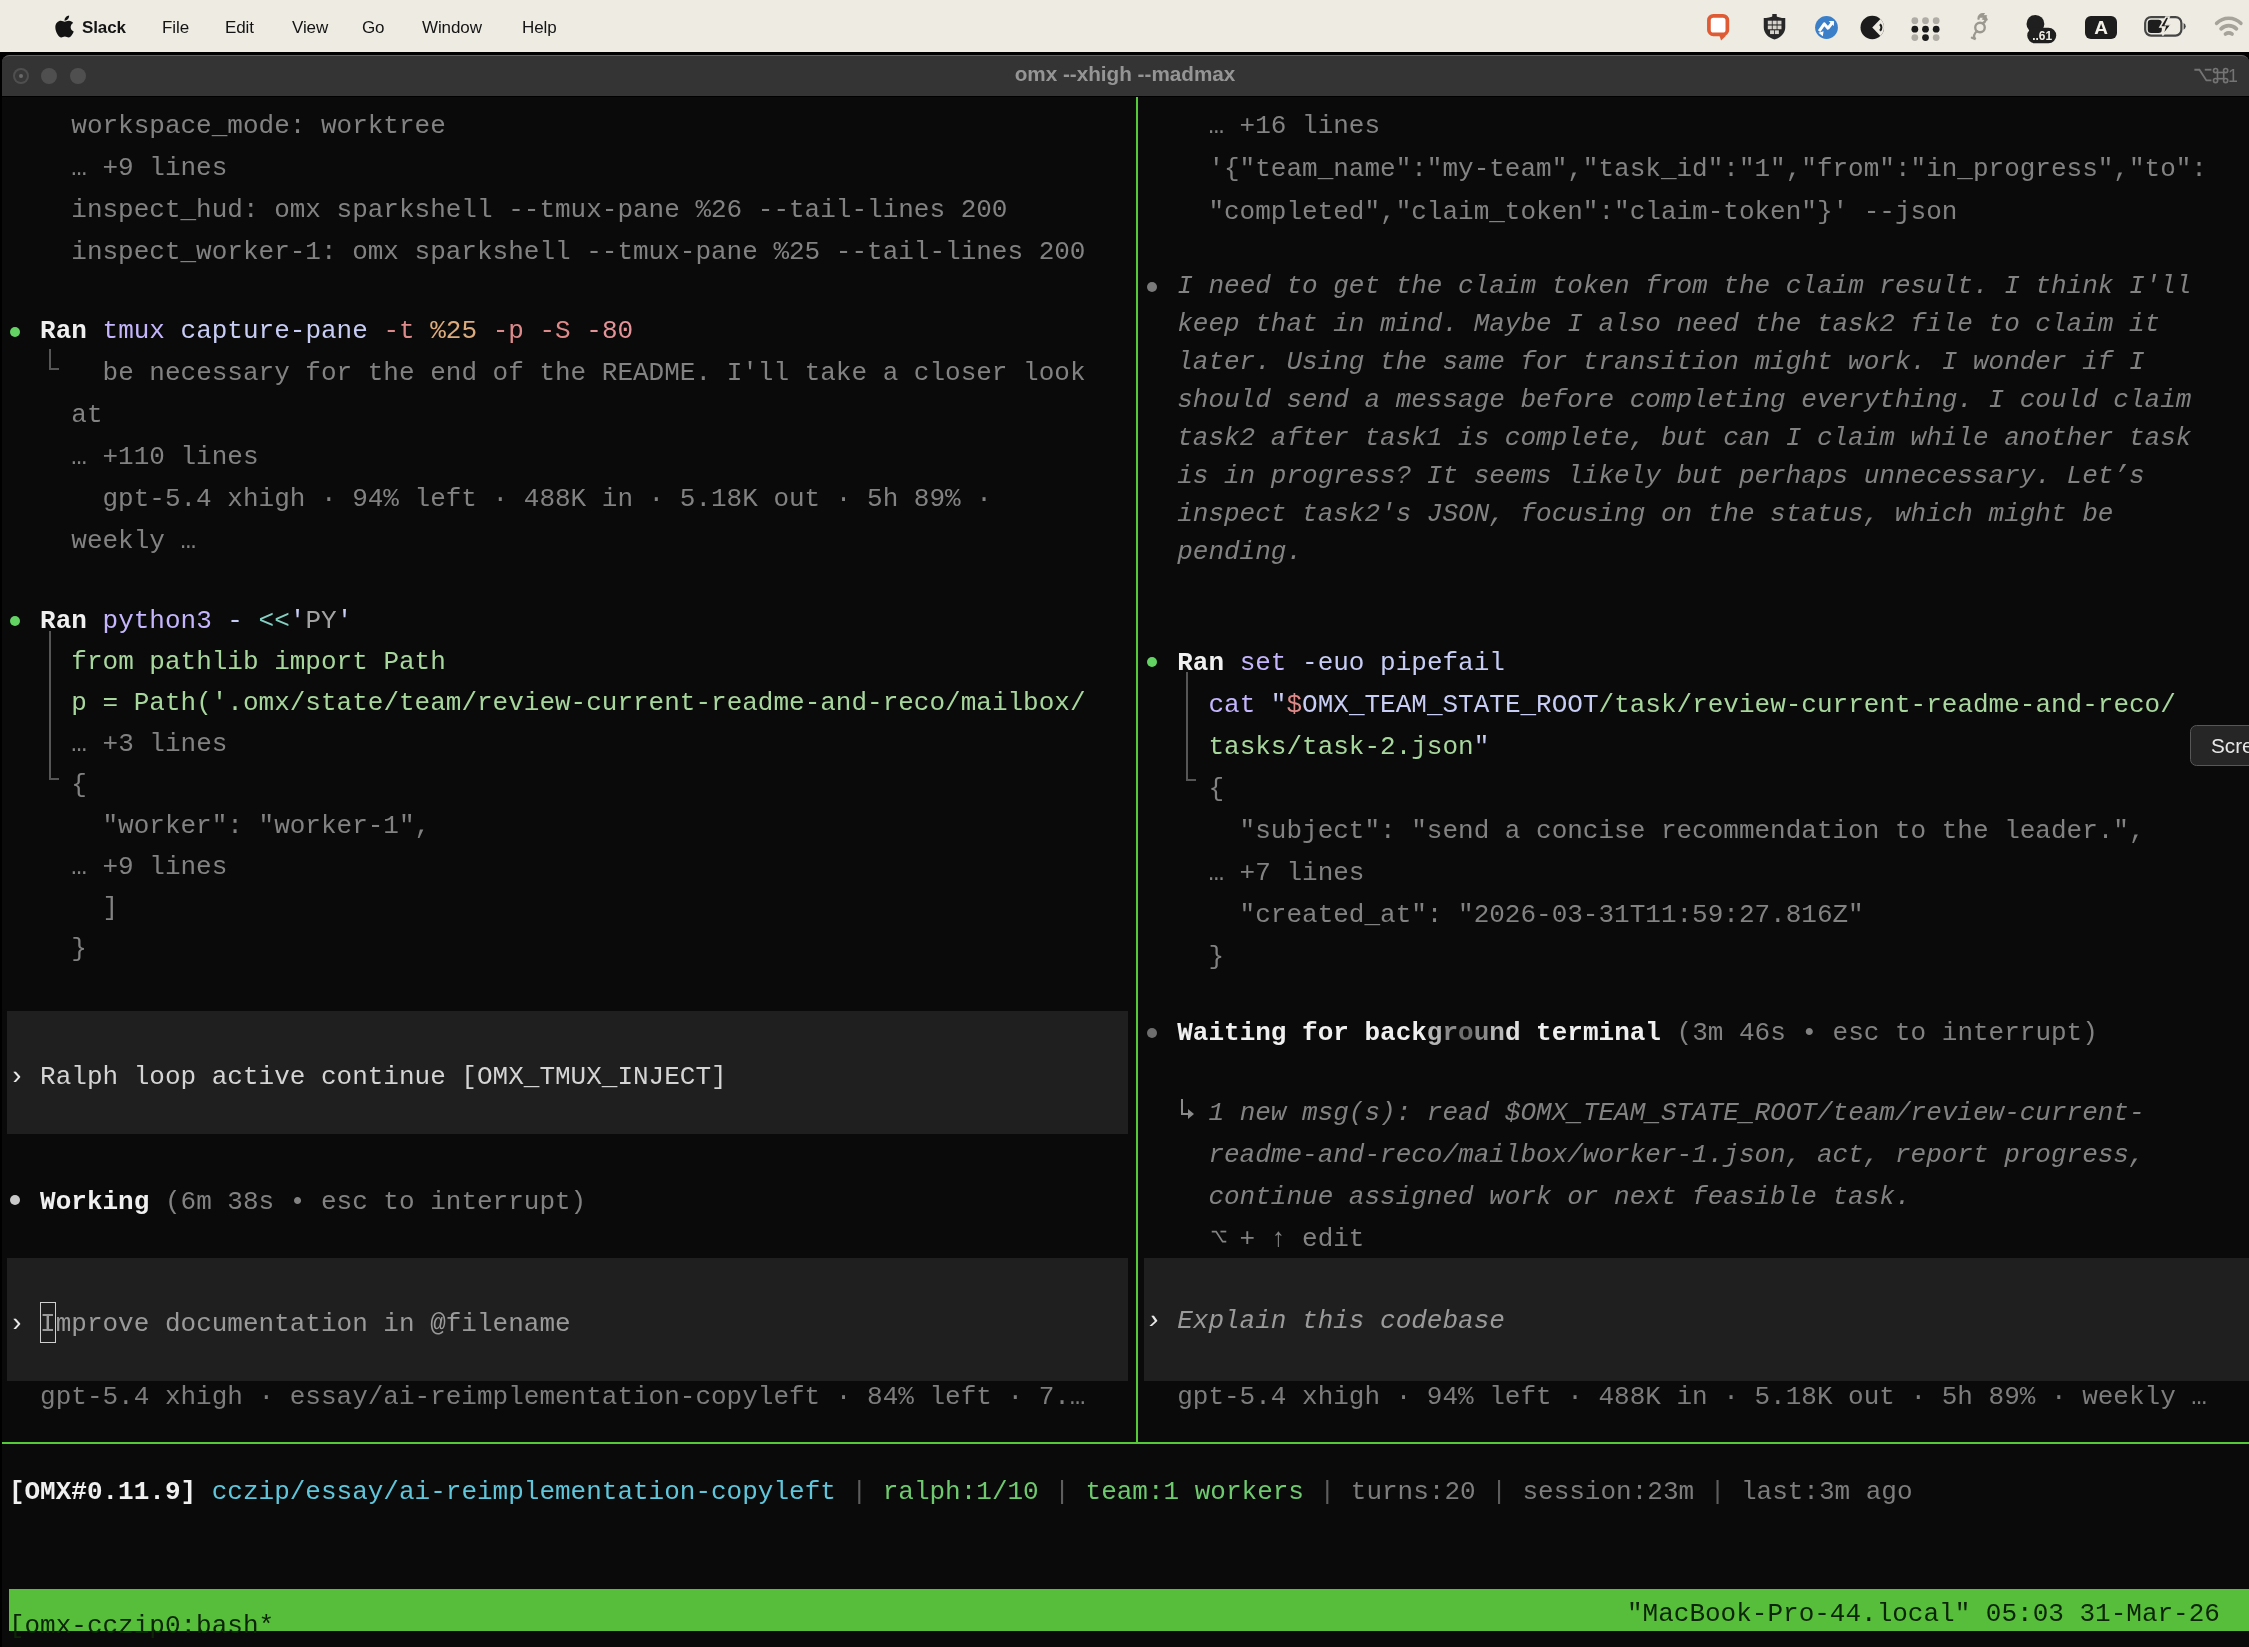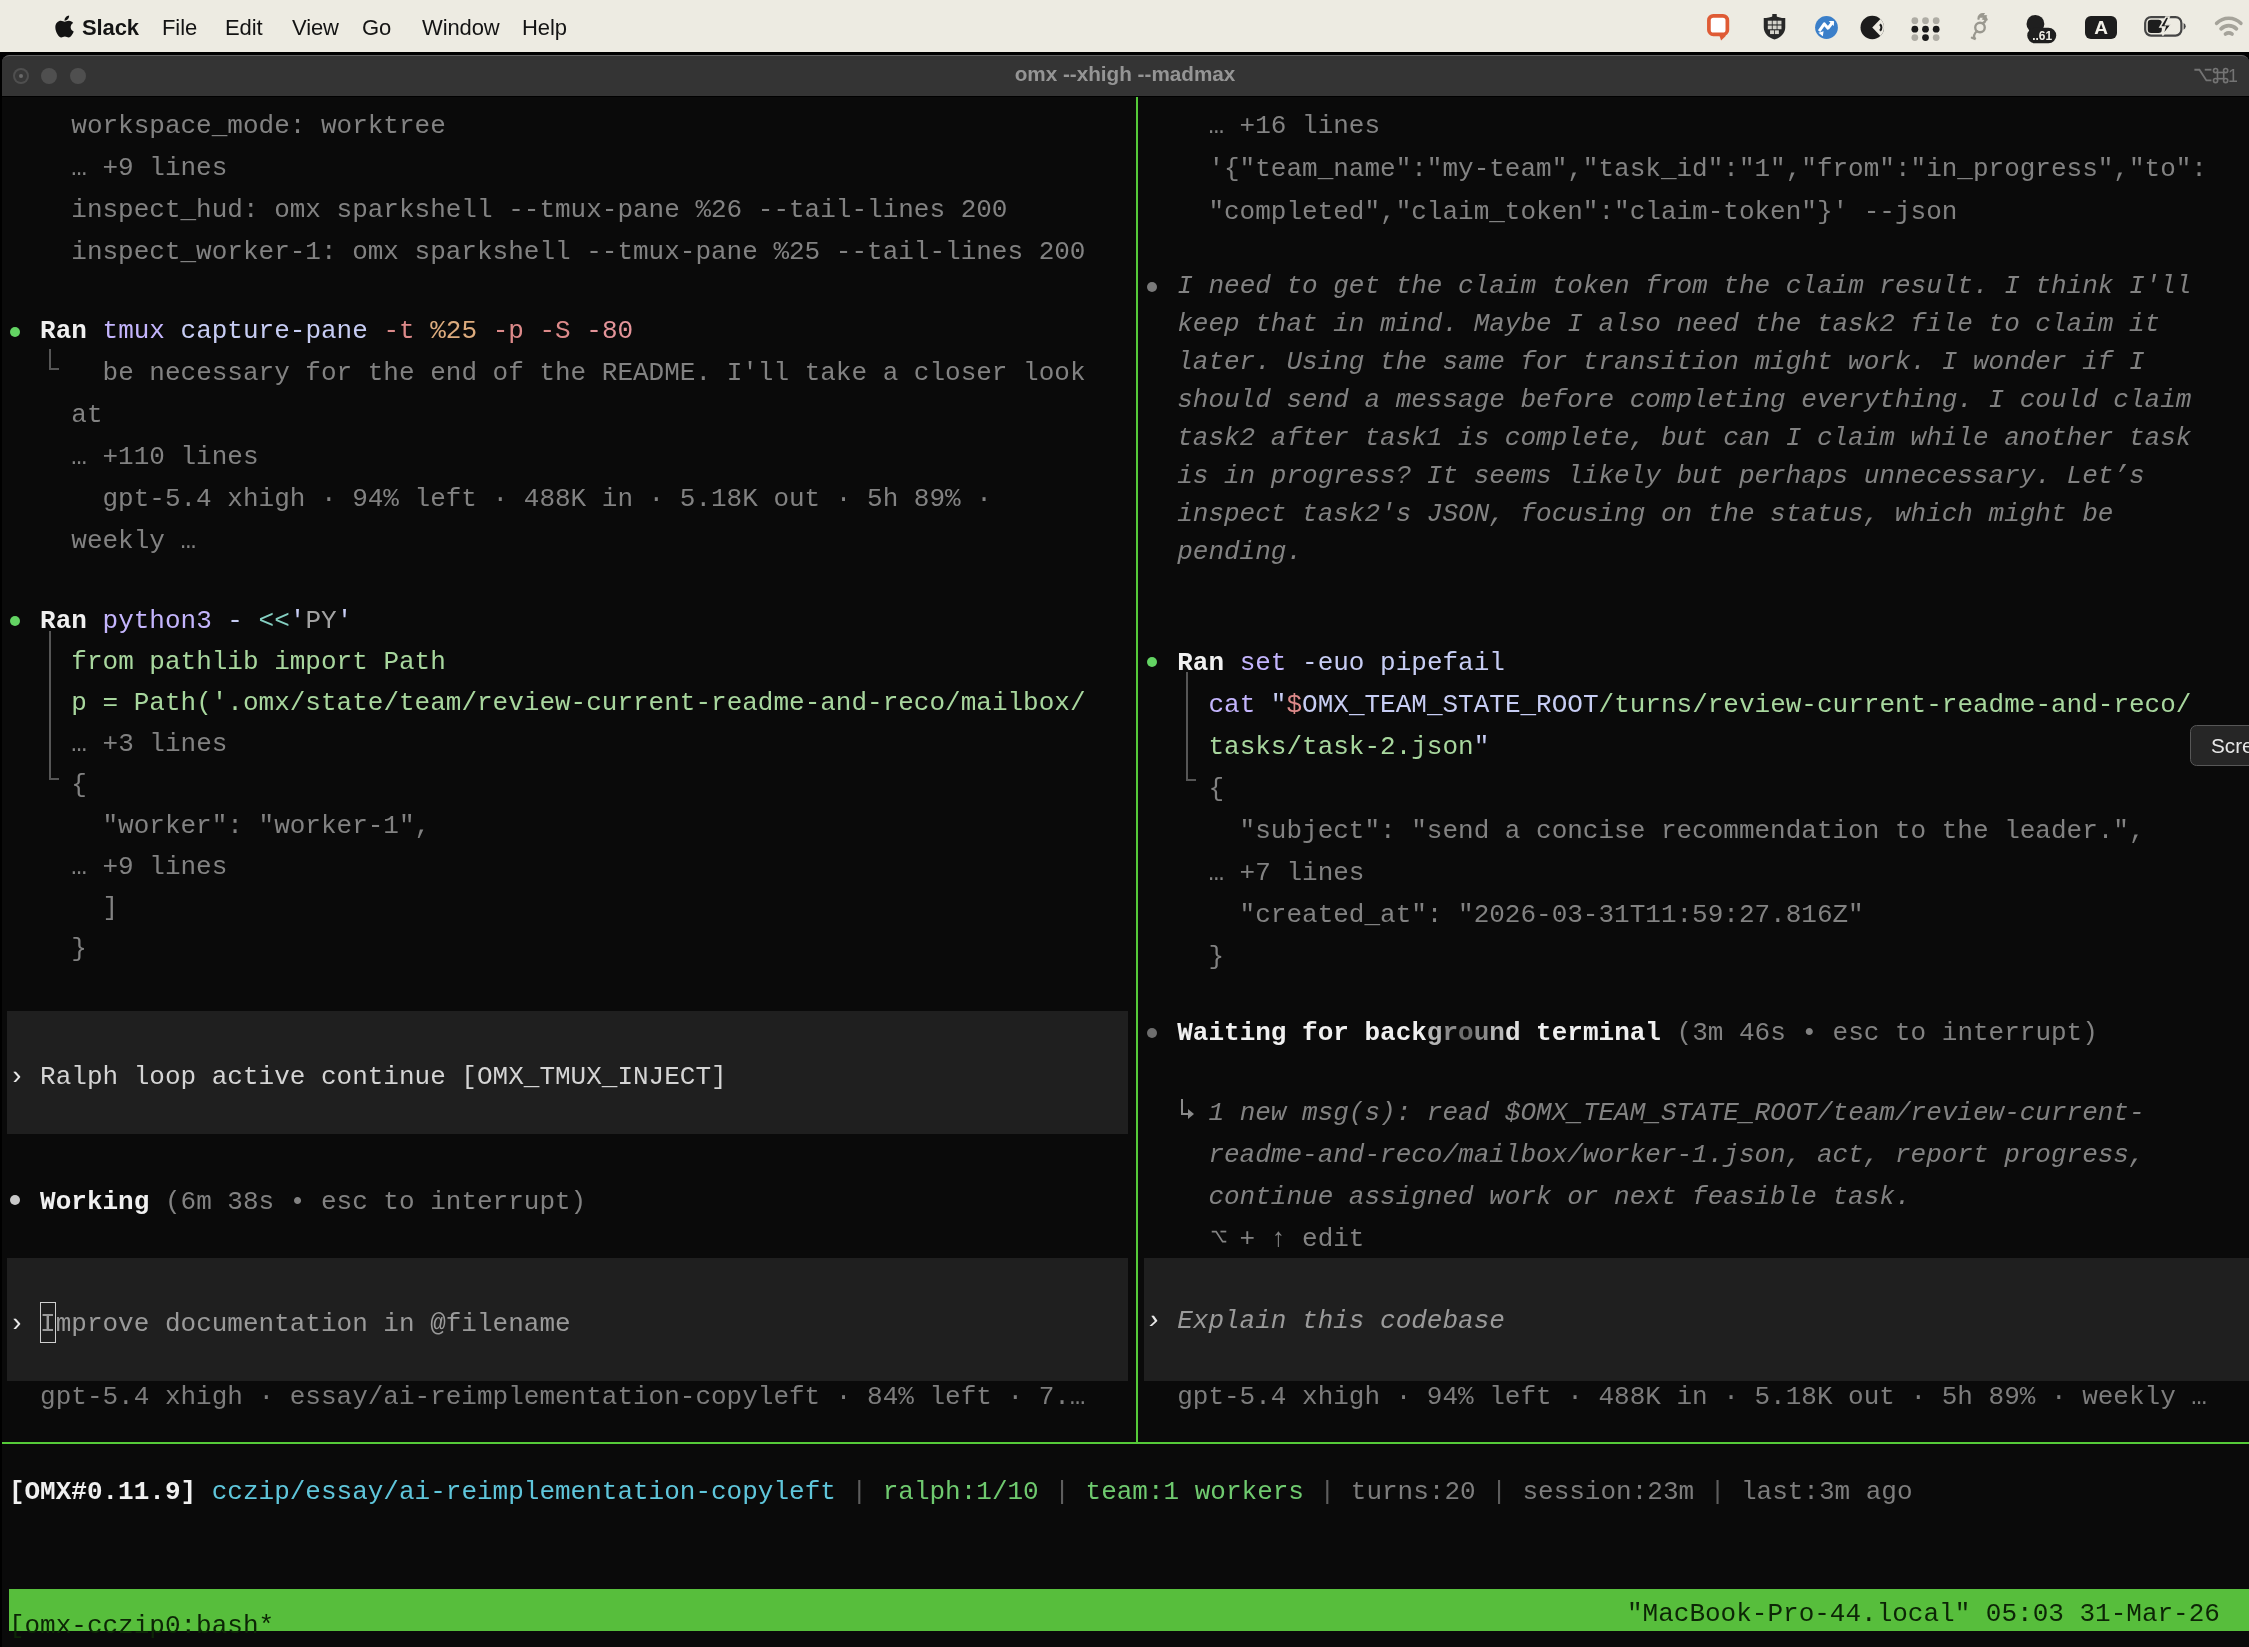--- a/index.html
+++ b/index.html
@@ -22,21 +22,21 @@
   .sgr { color:#6fca6f; }
   .pip { color:#5e5e5e; }
   .con { color:transparent; }
   .vln { position:absolute; width:1.6px; background:#565656; }
   .hln { position:absolute; height:1.6px; background:#565656; }
   .hid { color:transparent; }
   .bdot { position:absolute; border-radius:50%; width:10px; height:10px; }
 
   
   #menubar { position:absolute; left:0; top:0; width:2250px; height:52px; background:#edebe2; }
-  .mitem { position:absolute; top:0; height:38px; line-height:55px; font-size:22px; letter-spacing:-0.1px; color:#141414; }
+  .mitem { position:absolute; top:0; height:38px; line-height:55px; font-size:17px; letter-spacing:-0.1px; color:#141414; }
   
   #titlebar { position:absolute; left:1.5px; top:55px; width:2247px; height:41px; background:#343434; border-radius:7.4px 7.4px 0 0; border-top:1.5px solid #626262; }
   #winbody { position:absolute; left:1.5px; top:97px; width:2247px; height:1551px; background:#0a0a0a; }
   .tl { position:absolute; top:68px; width:16px; height:16px; border-radius:50%; background:#4f4f4f; }
   #title { position:absolute; top:62px; left:0; width:2250px; text-align:center; font-size:20.7px; font-weight:bold; color:#959595; }
   
   #divider { position:absolute; left:1136px; top:97px; width:1.8px; height:1347px; background:#55ca39; }
   #hline { position:absolute; left:1.5px; top:1442px; width:2248px; height:1.8px; background:#55ca39; }
   .box { position:absolute; background:#1f1f1f; }
   #tmuxbar { position:absolute; left:8.9px; top:1589px; width:2241px; height:42px; background:#57be3c; }
@@ -209,21 +209,21 @@
 <pre class="gry" style="left:1146px; top:267px; line-height:38px;"><span class="hid">•</span> <i>I need to get the claim token from the claim result. I think I'll
   keep that in mind. Maybe I also need the task2 file to claim it
   later. Using the same for transition might work. I wonder if I
   should send a message before completing everything. I could claim
   task2 after task1 is complete, but can I claim while another task
   is in progress? It seems likely but perhaps unnecessary. Let’s
   inspect task2's JSON, focusing on the status, which might be
   pending.</i></pre>
 
 <pre class="gry" style="left:1146px; top:642px; line-height:42px;"><span class="hid">•</span> <b class="wht">Ran</b> <span class="blu">set</span> <span class="lav">-euo pipefail</span>
-  <span class="con">│</span> <span class="blu">cat</span> <span class="lav">"</span><span class="sal">$</span><span class="lav">OMX_TEAM_STATE_ROOT</span><span class="grn">/turns/review-current-readme-and-reco/</span>
+  <span class="con">│</span> <span class="blu">cat</span> <span class="lav">"</span><span class="sal">$</span><span class="lav">OMX_TEAM_STATE_ROOT</span><span class="grn">/task/review-current-readme-and-reco/</span>
   <span class="con">│</span> <span class="grn">tasks/task-2.json</span><span class="lav">"</span>
   <span class="con">└</span> {
       "subject": "send a concise recommendation to the leader.",
     … +7 lines
       "created_at": "2026-03-31T11:59:27.816Z"
     }</pre>
 
 <pre class="gry" style="left:1146px; top:1013px; line-height:41px;"><span class="hid">•</span> <b><span class="wht">Waiting for back</span><span style="color:#b5b5b5">g</span><span style="color:#8a8a8a">r</span><span style="color:#6f6f6f">o</span><span style="color:#8a8a8a">u</span><span style="color:#b5b5b5">n</span><span style="color:#e0e0e0">d</span><span class="wht"> terminal</span></b> (3m 46s • esc to interrupt)</pre>
 
 <pre class="gry" style="left:1146px; top:1092px; line-height:42px;">    <i>1 new msg(s): read $OMX_TEAM_STATE_ROOT/team/review-current-

